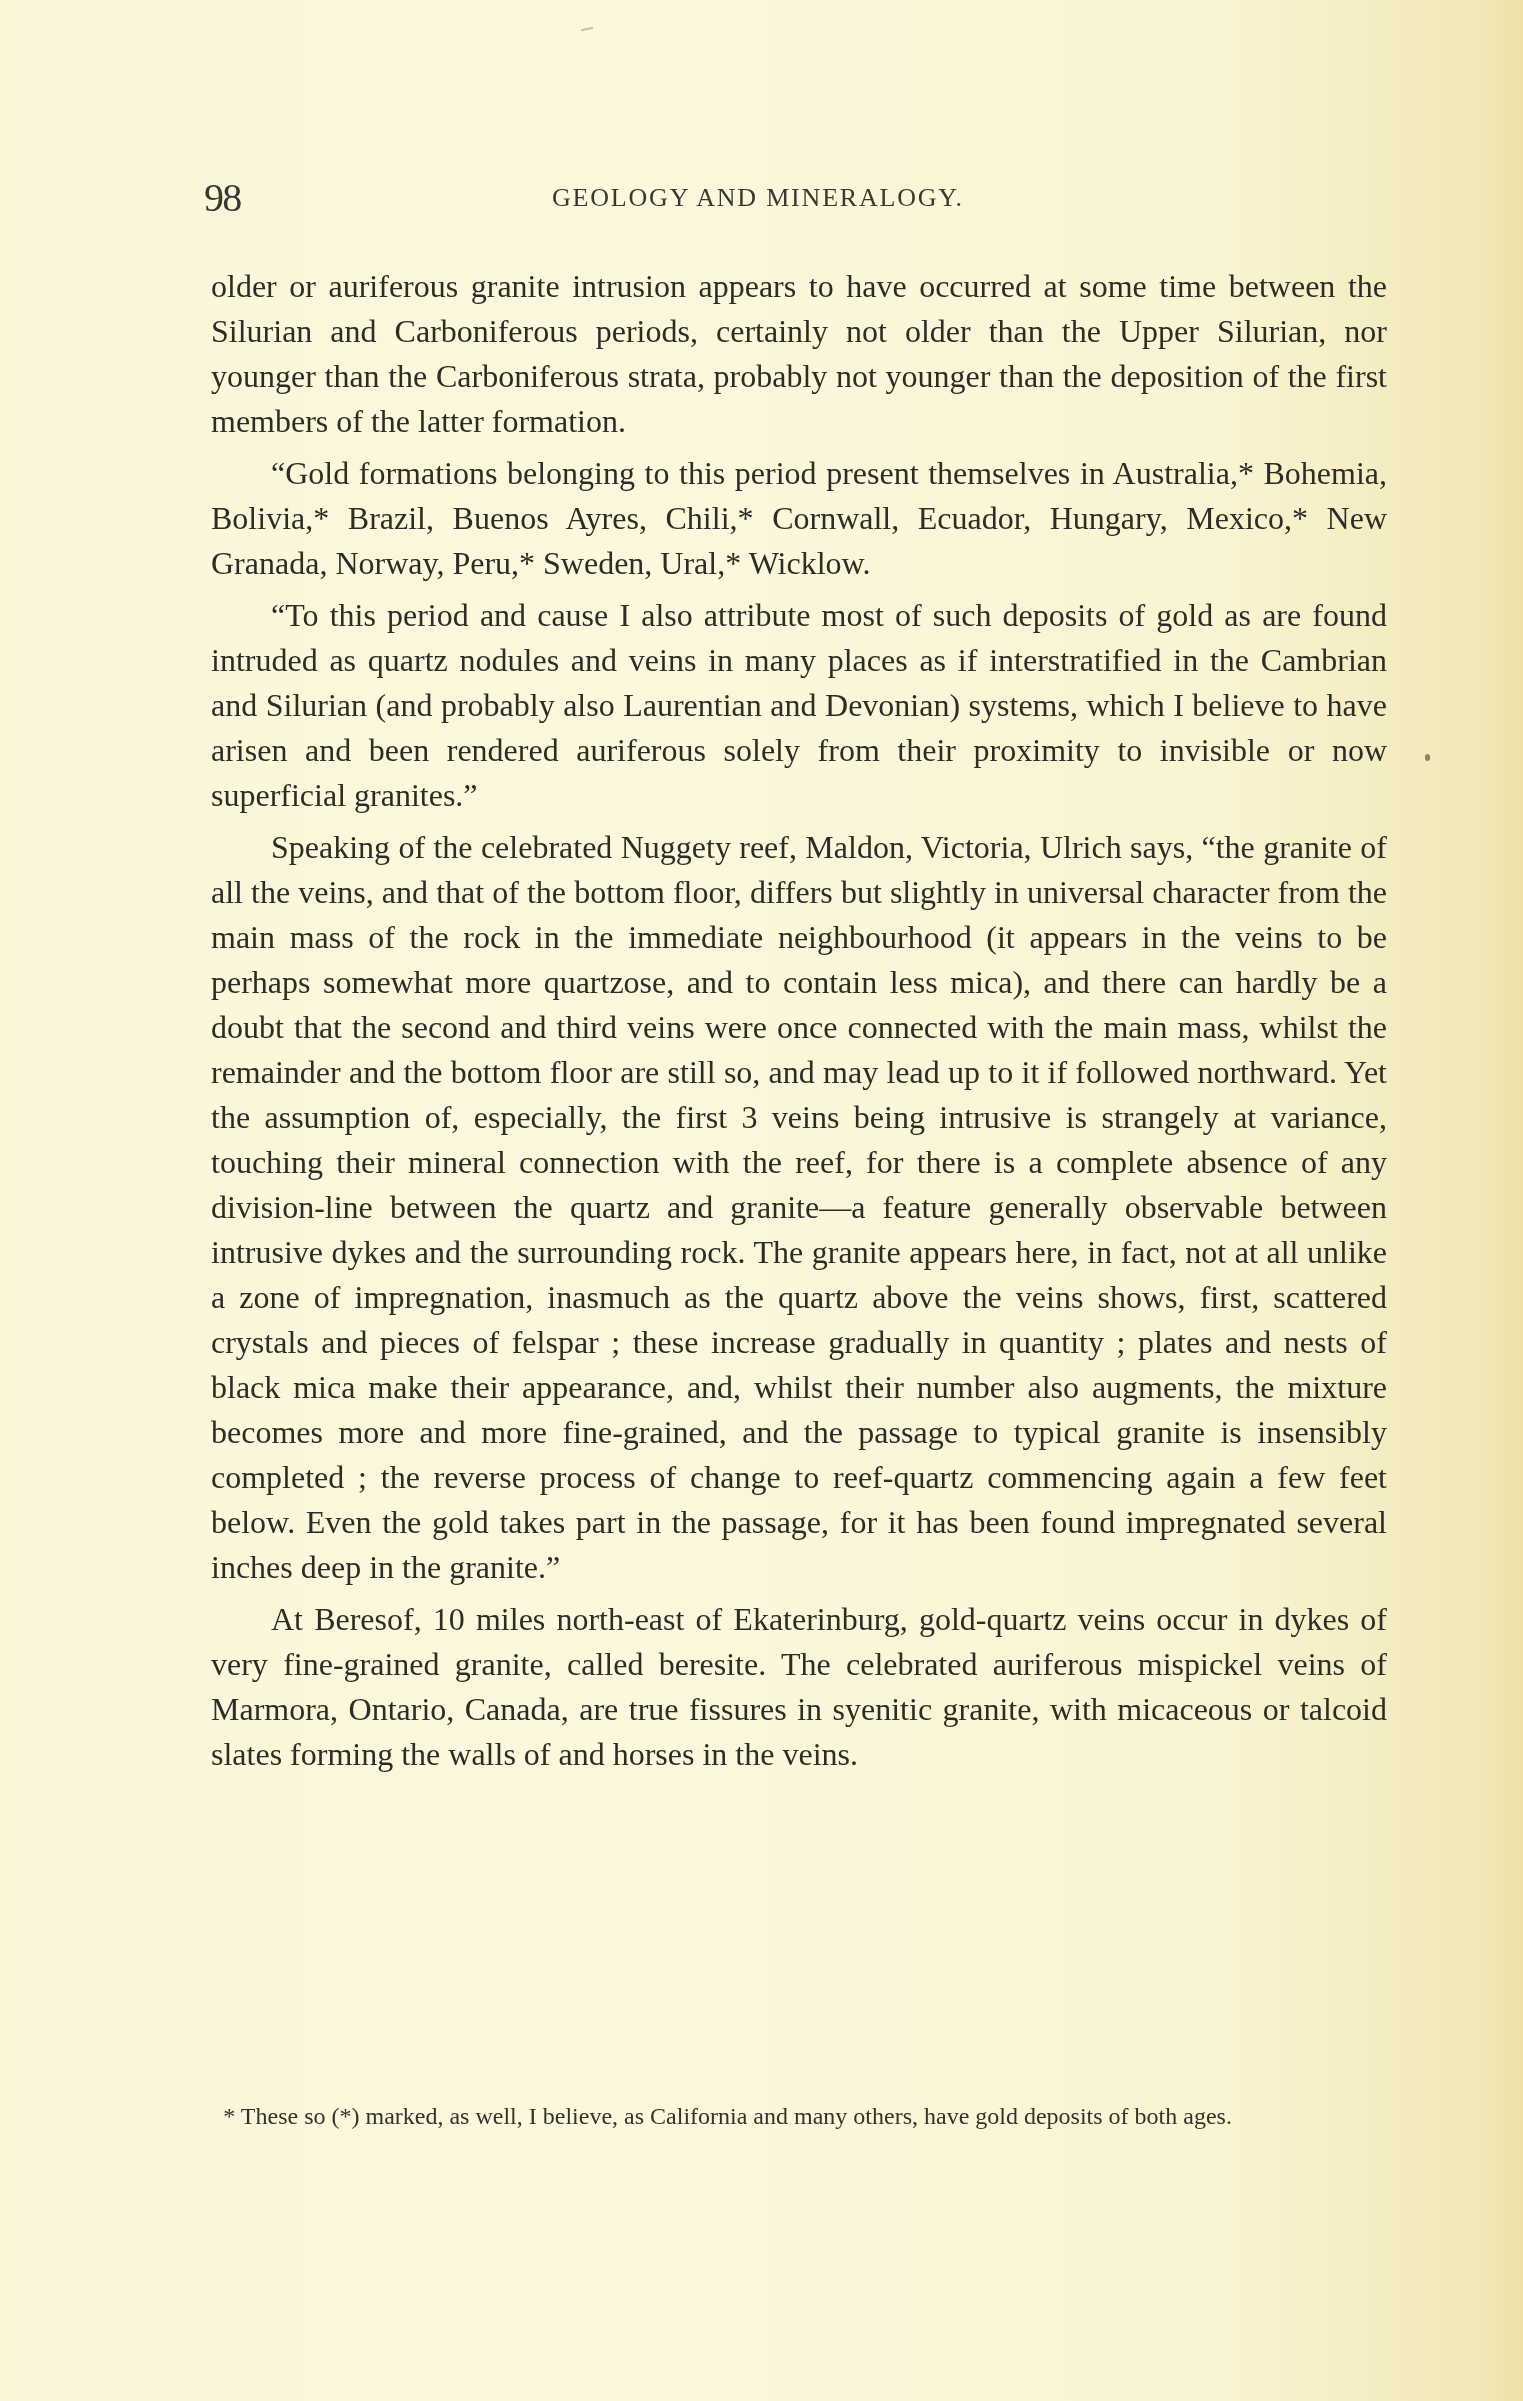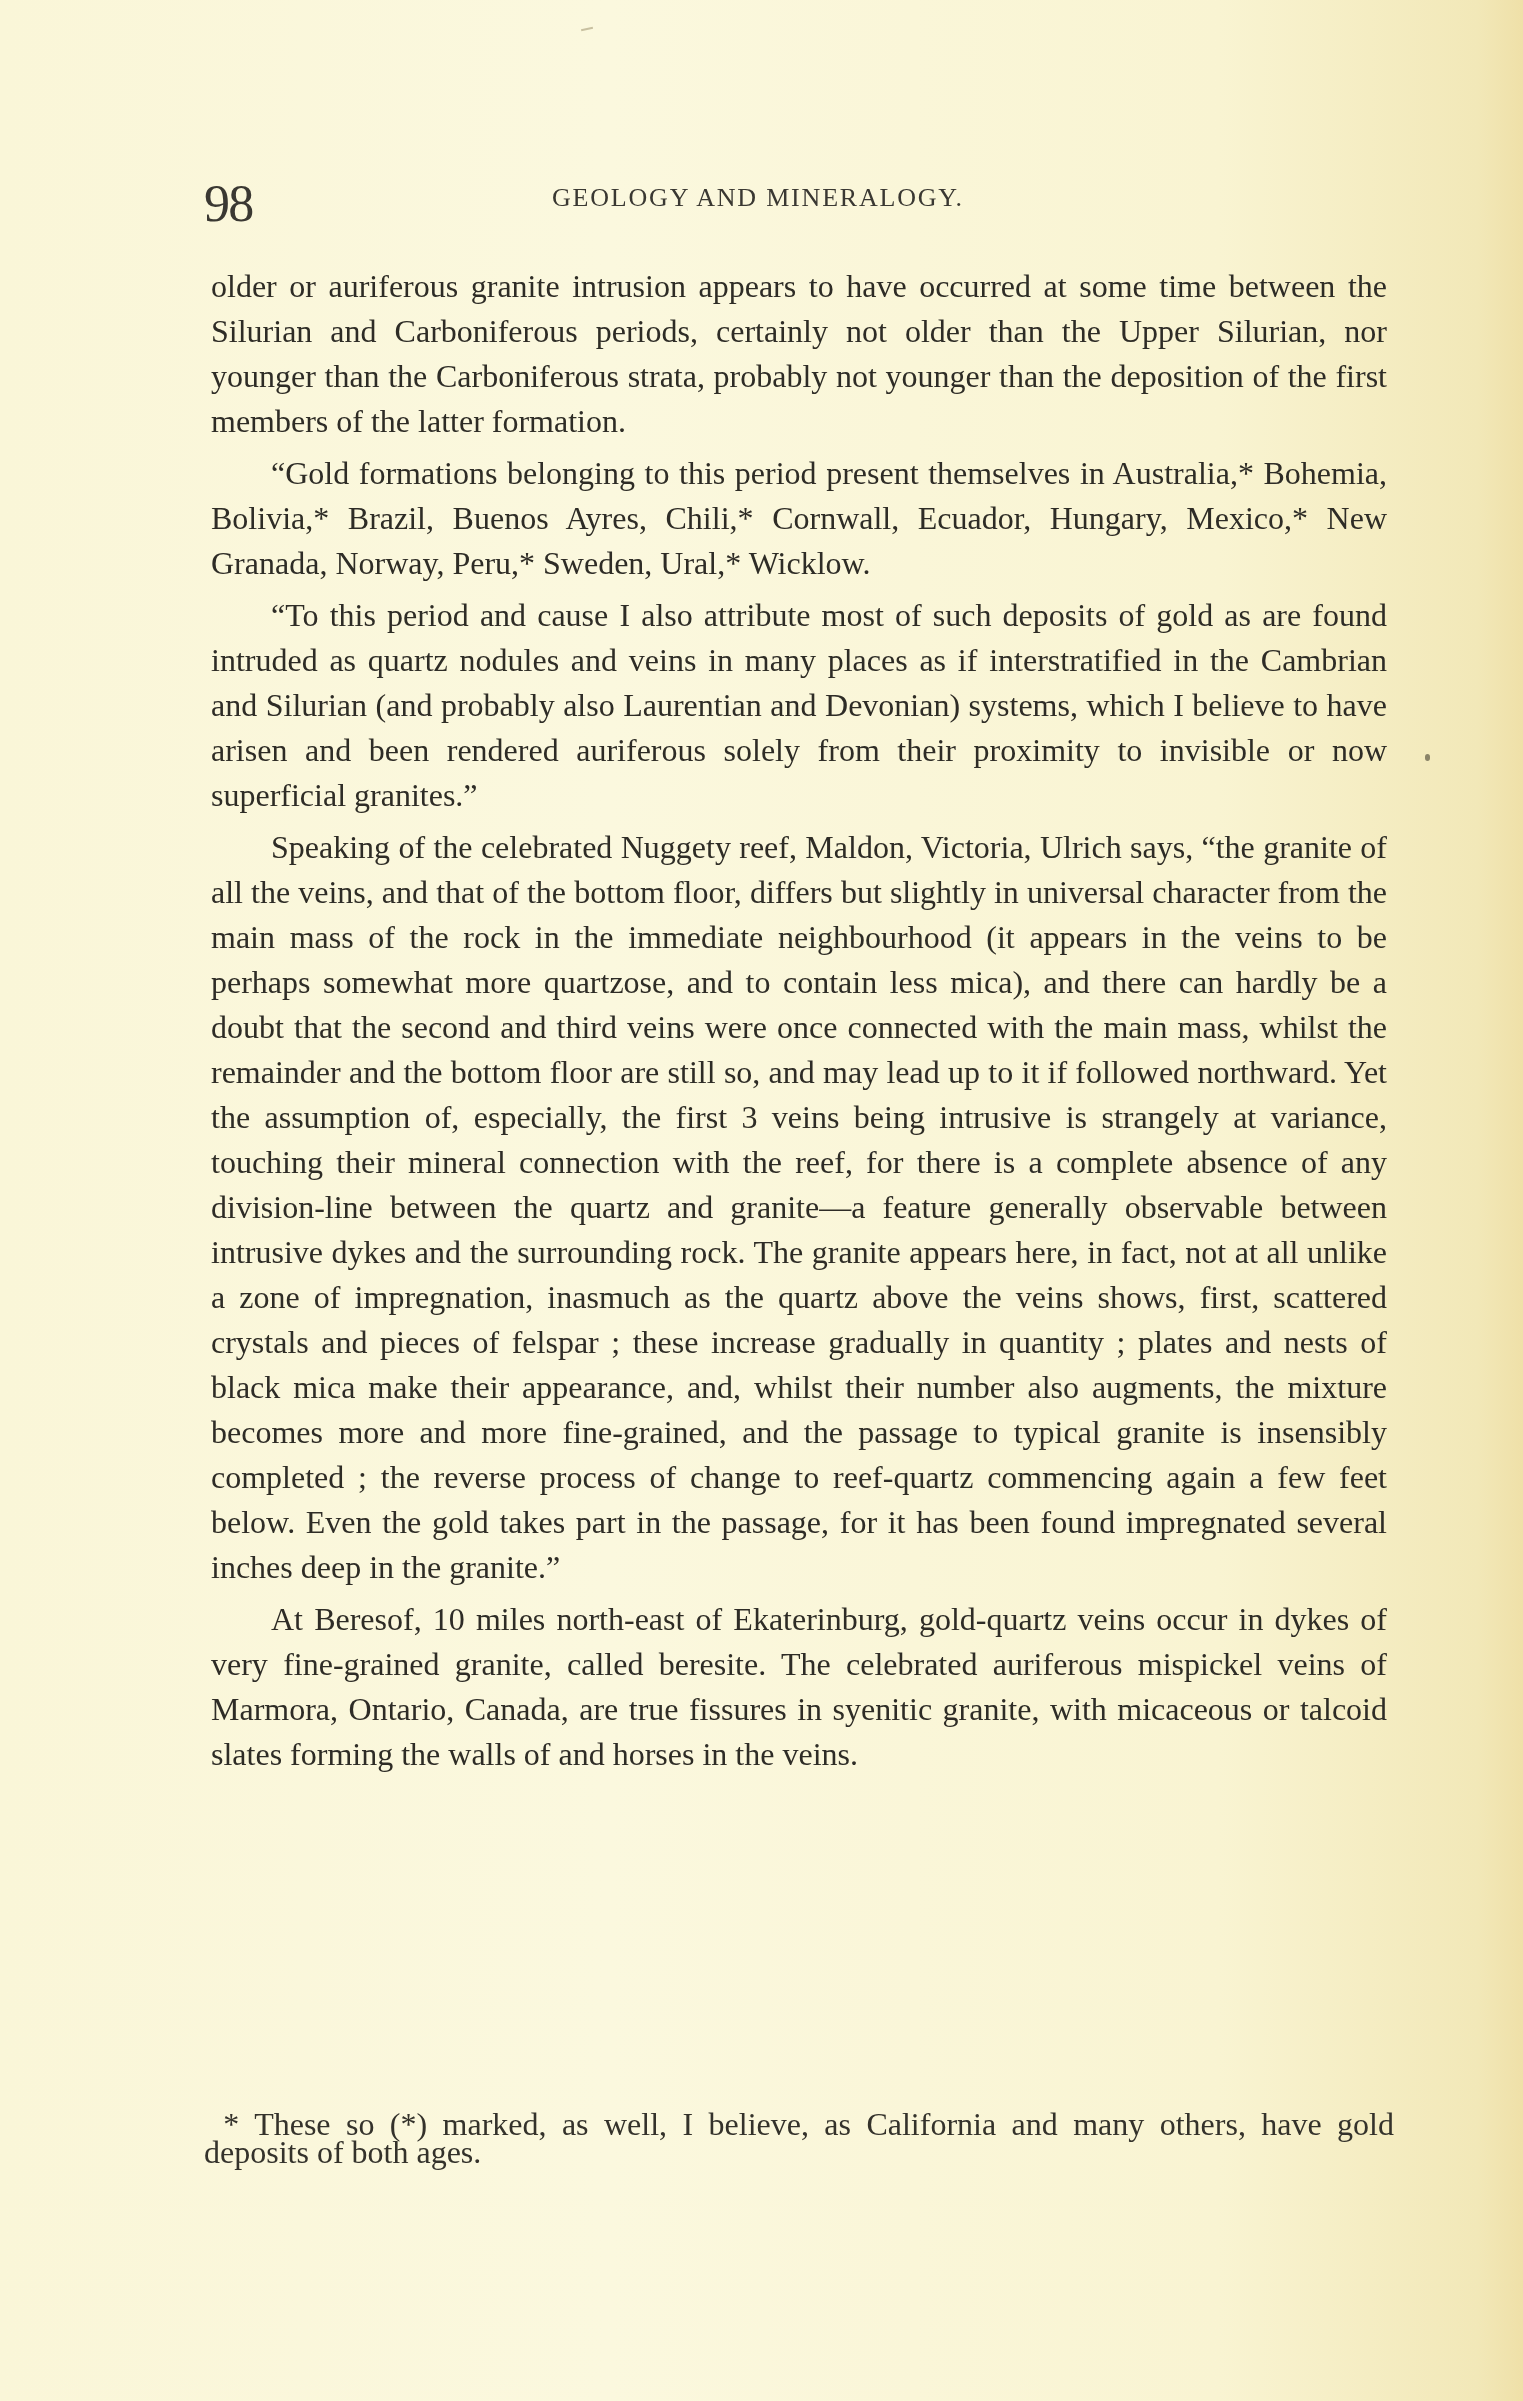--- a/index.html
+++ b/index.html
@@ -22,21 +22,21 @@
       width: 1190px;
     }
     .running-head {
       position: relative;
       height: 53px;
     }
     .page-number {
       position: absolute;
       left: 0;
       top: 0;
-      font-size: 52px;
+      font-size: 40px;
       color: #3a3832;
       font-family: "Liberation Serif", serif;
       letter-spacing: -1.8px;
     }
     .running-title {
       position: absolute;
       left: 348px;
       top: 8.8px;
       font-size: 26px;
       letter-spacing: 1.8px;
@@ -59,21 +59,21 @@
       hyphens: none;
     }
     .para.indent {
       text-indent: 60px;
     }
     .footnote {
       position: absolute;
       left: 0;
       top: 1904px;
       width: 1190px;
-      font-size: 32px;
+      font-size: 24px;
       line-height: 28px;
       text-align: justify;
       text-indent: 19.3px;
       color: #34322b;
     }
     .margin-dot {
       position: absolute;
       left: 1425px;
       top: 754px;
       width: 5.3px;

